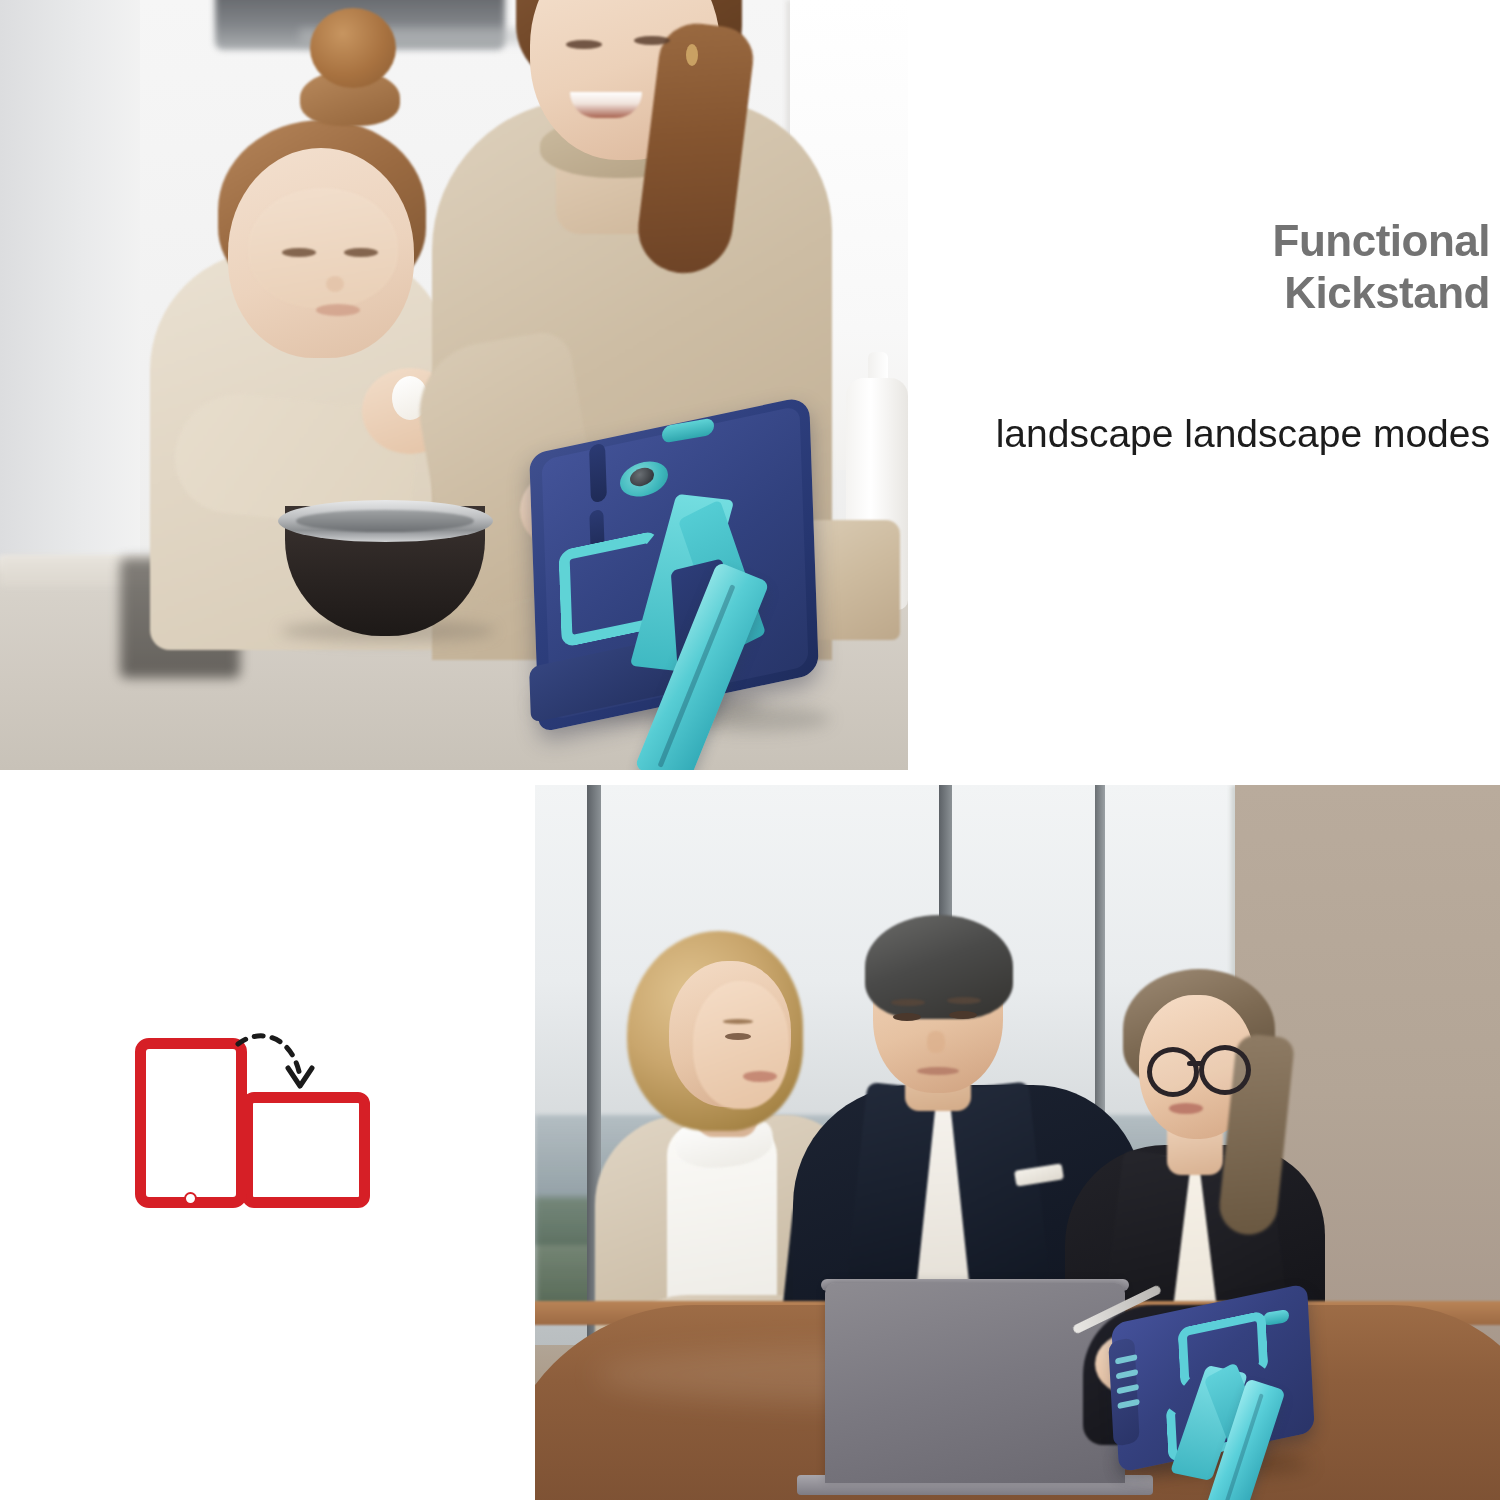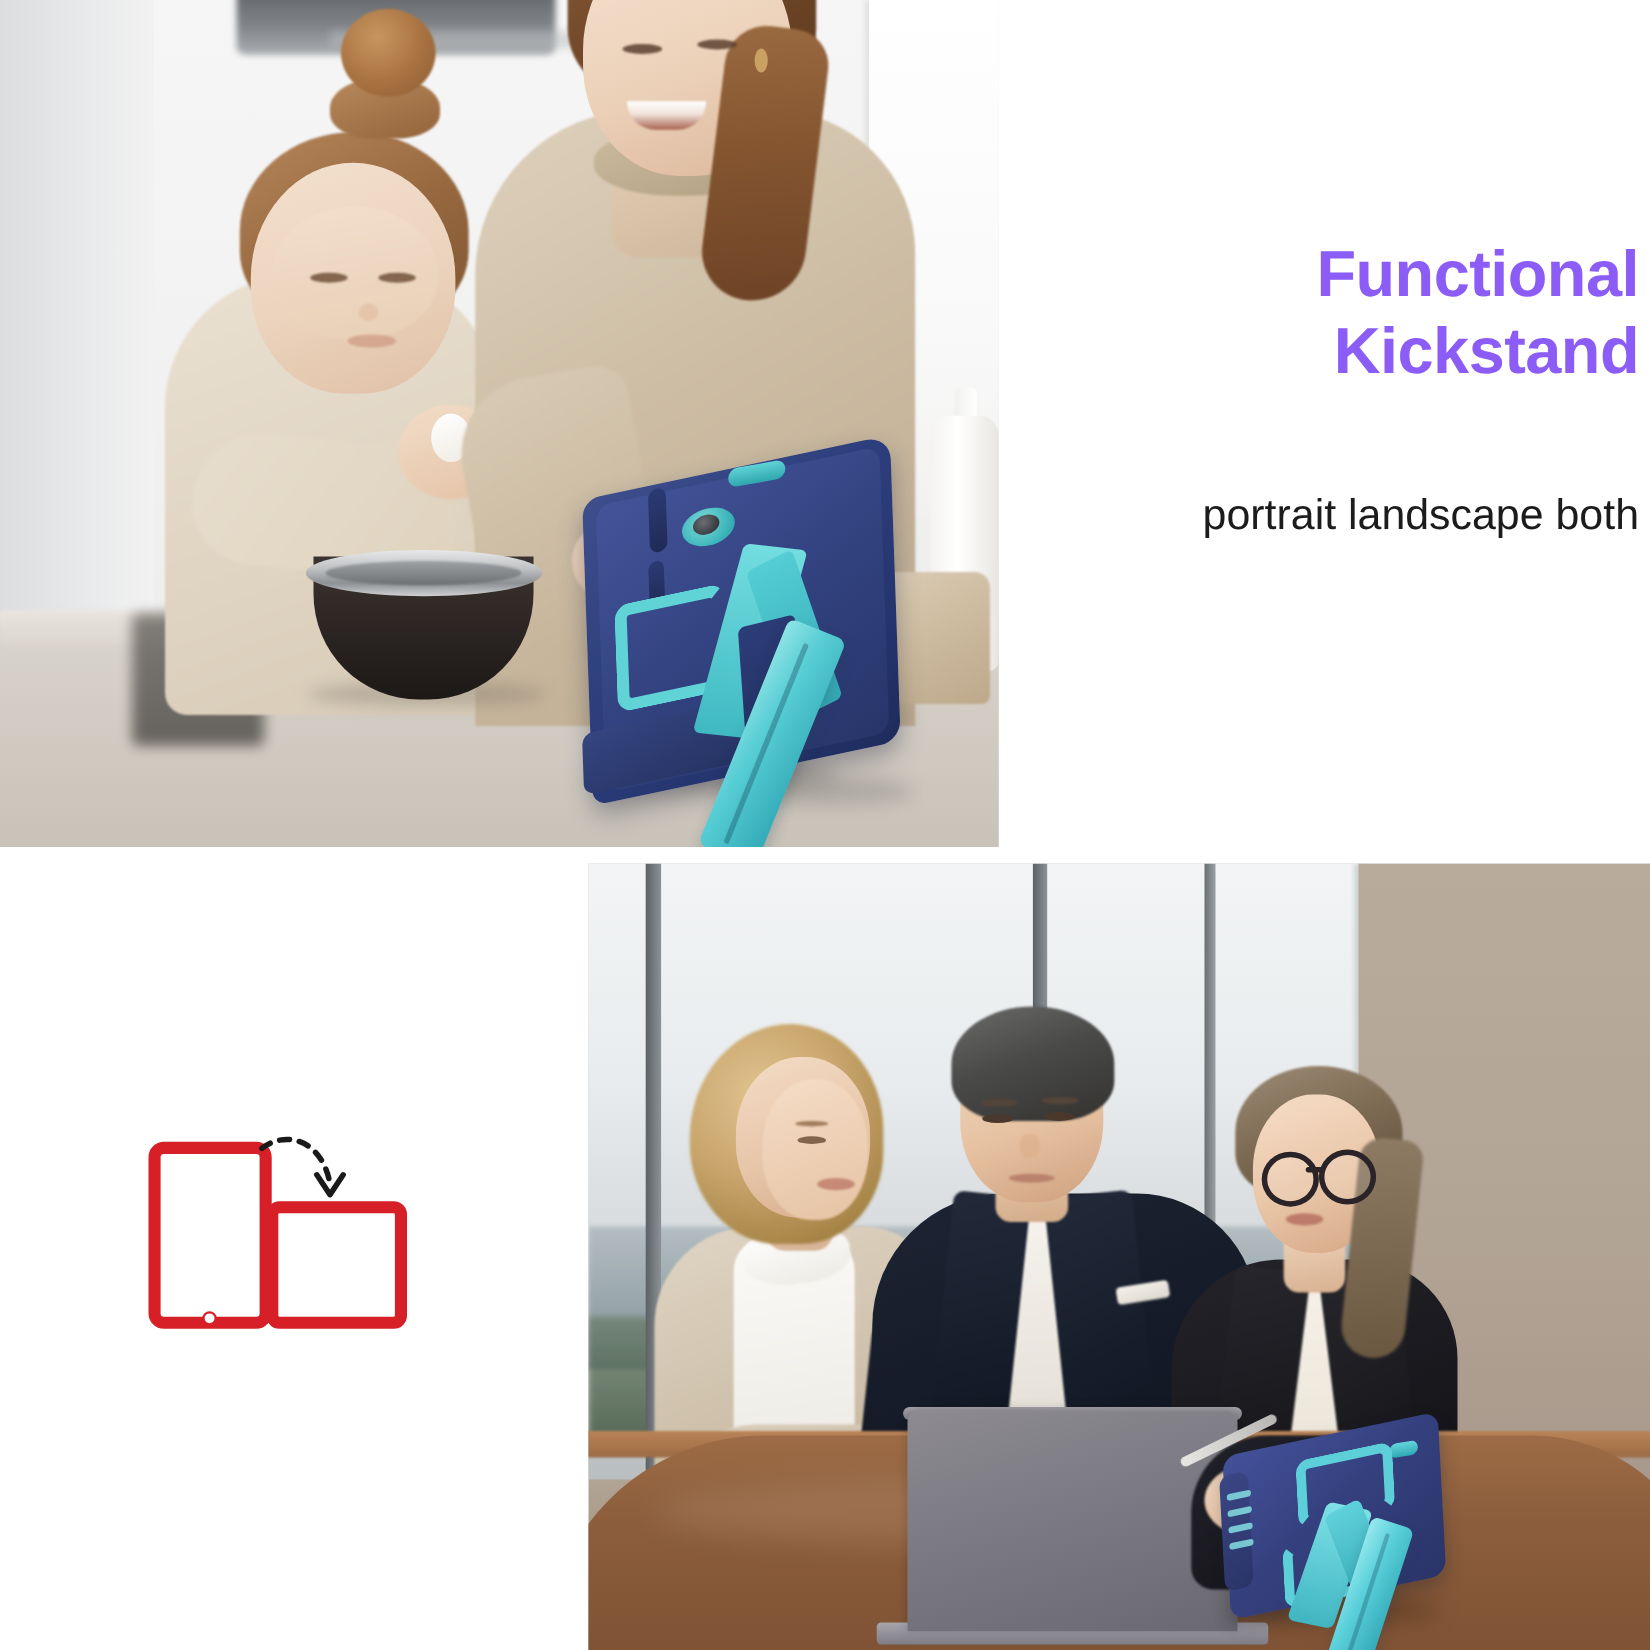--- a/index.html
+++ b/index.html
@@ -286,21 +286,21 @@
   .cl-stand{position:absolute;left:130px;top:96px;width:40px;height:140px;
     background:linear-gradient(100deg,#9aeaee 0%,#5ad0da 40%,#30a6b6 100%);border-radius:7px;transform:rotate(18deg);
     box-shadow:2px 5px 10px rgba(40,60,80,.25);}
   .cl-standline{position:absolute;left:146px;top:106px;width:4px;height:122px;
     background:rgba(20,70,90,.3);transform:rotate(18deg);border-radius:2px;}
   .cl-shadow{position:absolute;left:24px;top:168px;width:190px;height:22px;border-radius:50%;
     background:rgba(60,38,20,.4);filter:blur(9px);}
 
   
   .text-panel{position:absolute;left:950px;top:215px;width:540px;text-align:right;}
-  .headline{font-size:59px;line-height:1.18;font-weight:bold;color:#8b5cf6;letter-spacing:-.5px;margin:0;}
+  .headline{font-size:44px;line-height:1.18;font-weight:bold;color:#737373;letter-spacing:-.5px;margin:0;}
   .subcopy{margin:88px 0 0 0;font-size:39px;line-height:1.38;font-weight:300;color:#1c1c1c;}
   .subcopy .ln{display:block;}
 
   
   .rot-icon{position:absolute;left:130px;top:1030px;width:250px;height:185px;}
   .tab-portrait{position:absolute;left:5px;top:8px;width:112px;height:170px;
     border:11px solid #d61f26;border-radius:14px;background:#ffffff;box-sizing:border-box;}
   .tab-home{position:absolute;left:54px;top:162px;width:13px;height:13px;border-radius:50%;
     background:#ffffff;border:2px solid #d61f26;box-sizing:border-box;}
   .tab-landscape{position:absolute;left:112px;top:62px;width:128px;height:116px;
@@ -467,21 +467,21 @@
       <div class="cl-standline"></div>
     </div>
   </div>
 
   <div class="text-panel">
     <h1 class="headline">
       <span>Functional</span><br>
       <span>Kickstand</span>
     </h1>
     <p class="subcopy">
-      <span class="ln">portrait landscape both</span>
+      <span class="ln">landscape landscape modes</span>
     </p>
   </div>
 
   <div class="rot-icon">
     <div class="tab-landscape"></div>
     <div class="tab-portrait"></div>
     <div class="tab-home"></div>
     <svg class="rot-arrow" viewBox="0 0 90 78">
       <path d="M4 16 C 24 0, 58 6, 66 48" fill="none" stroke="#1a1a1a" stroke-width="5" stroke-linecap="round" stroke-dasharray="9 9"></path>
       <path d="M54 40 L66 58 L78 40" fill="none" stroke="#1a1a1a" stroke-width="5" stroke-linecap="round" stroke-linejoin="round"></path>

